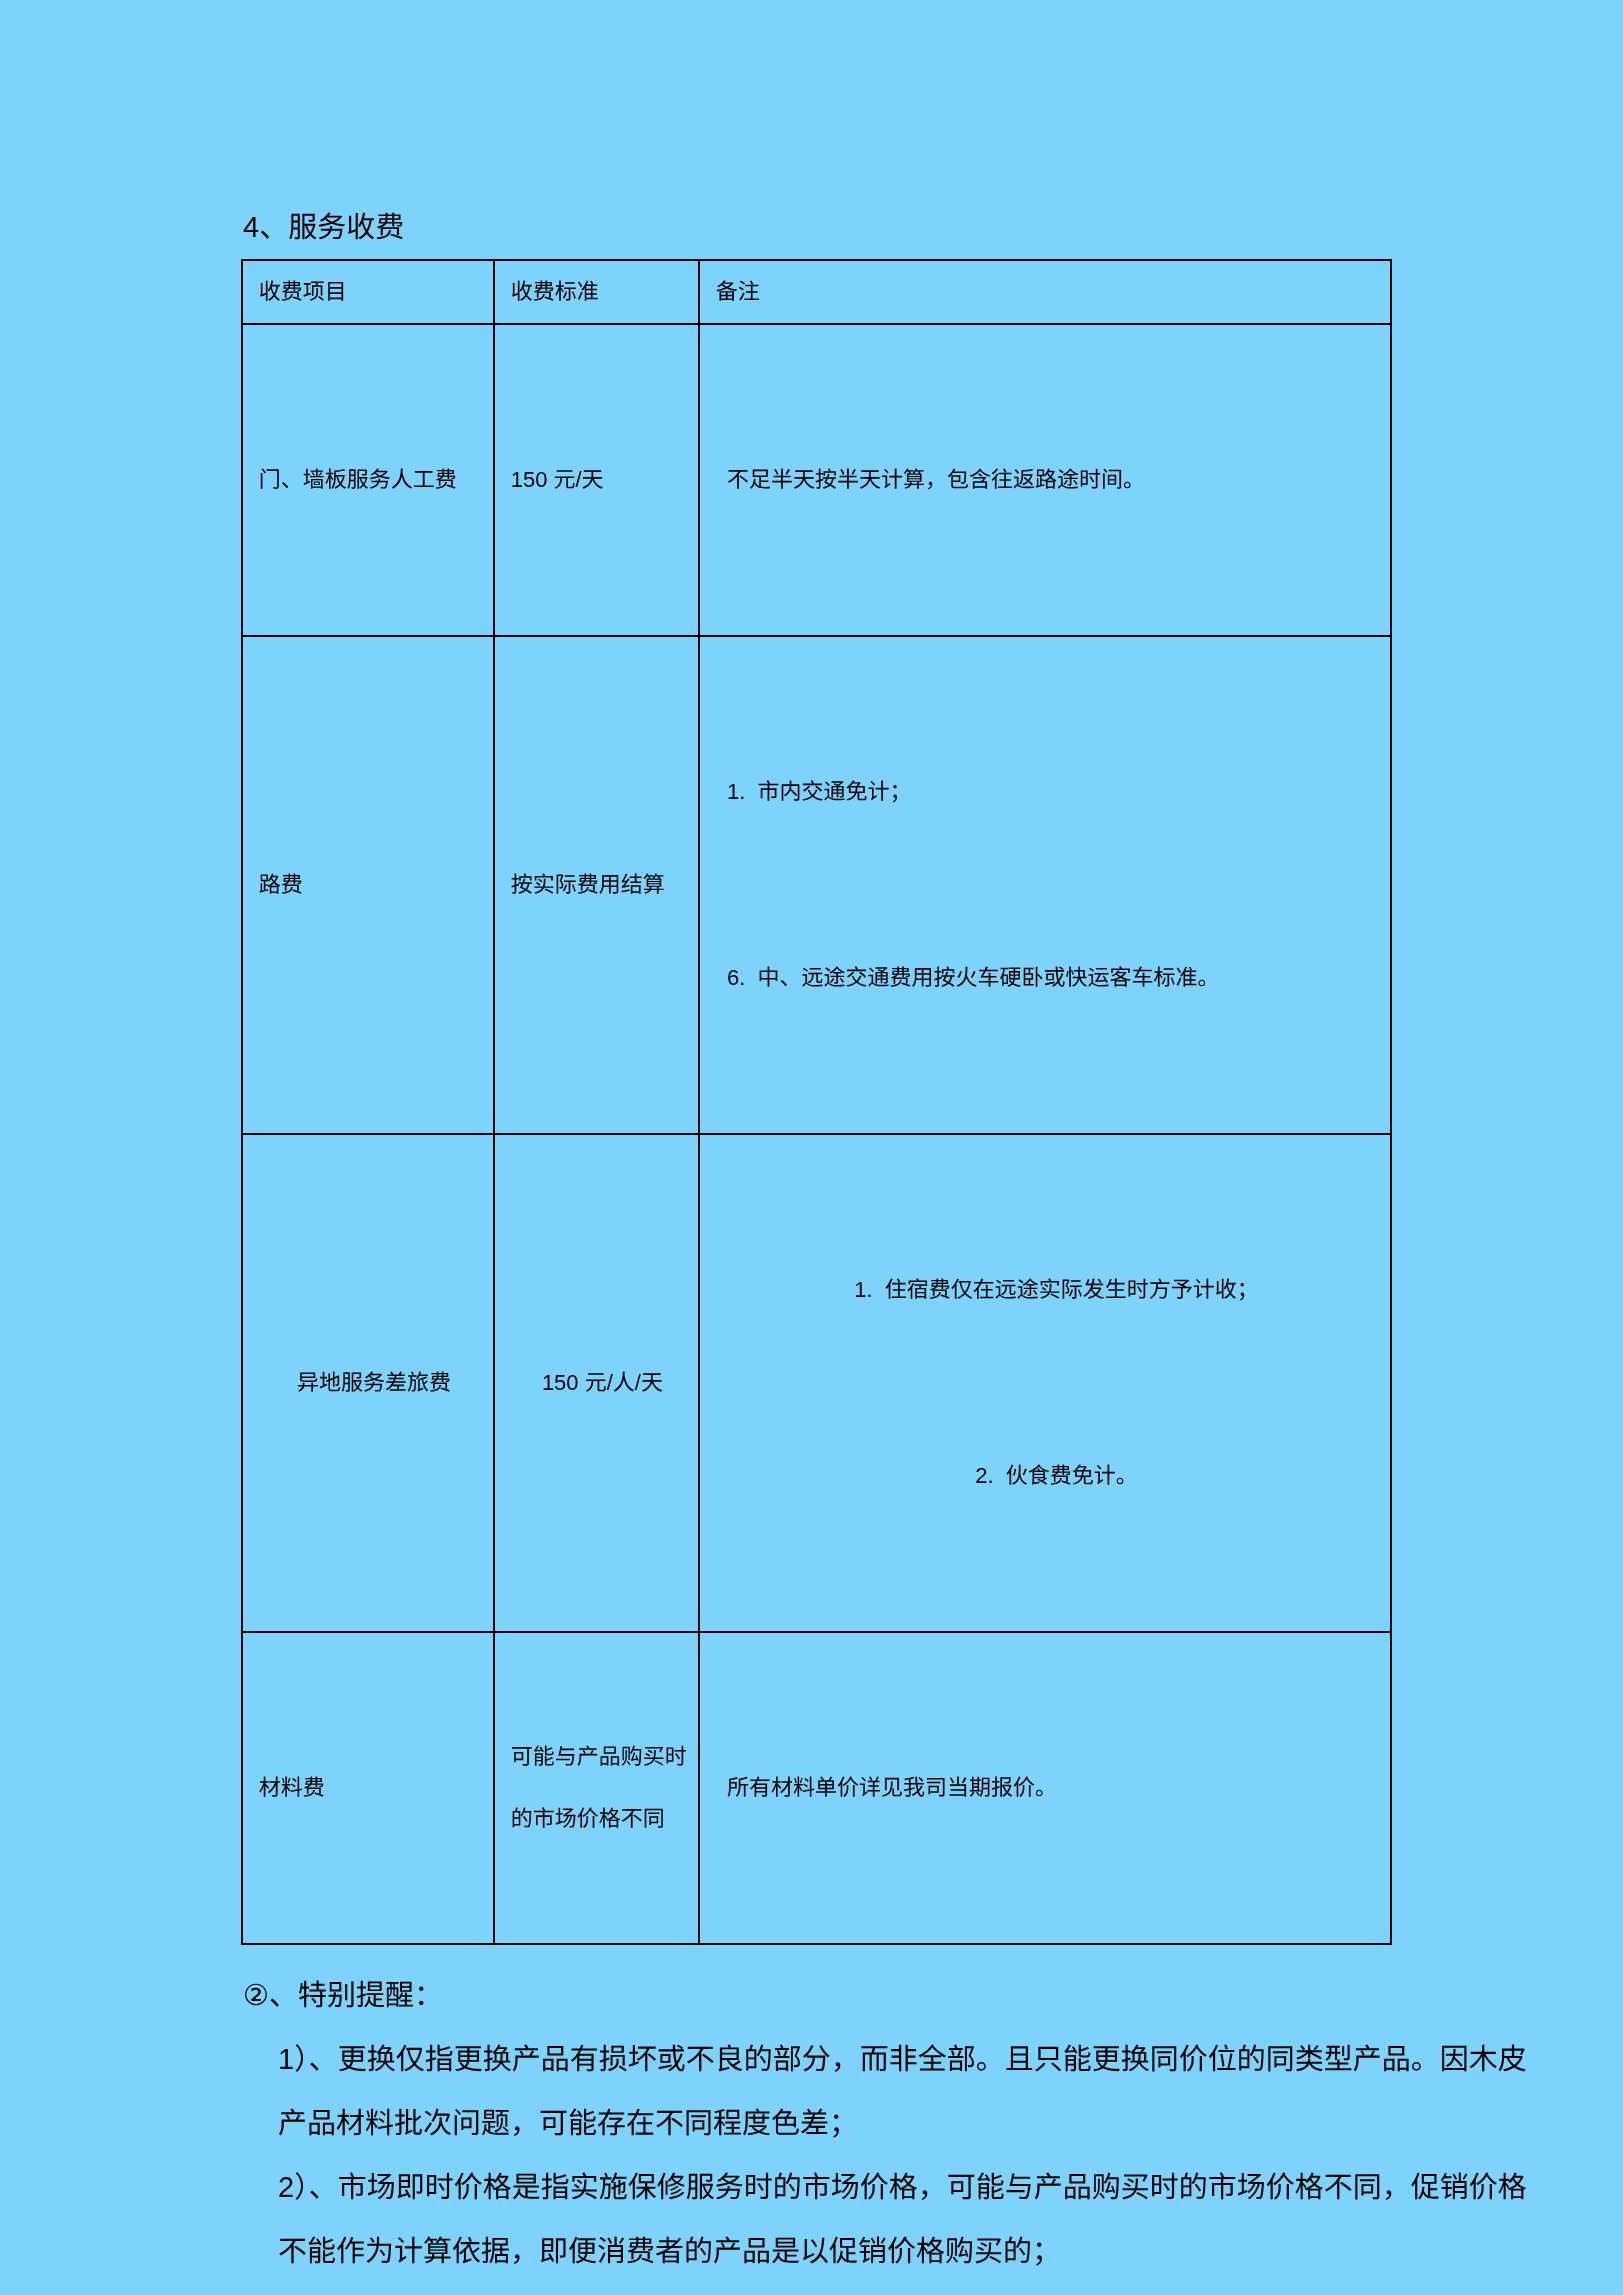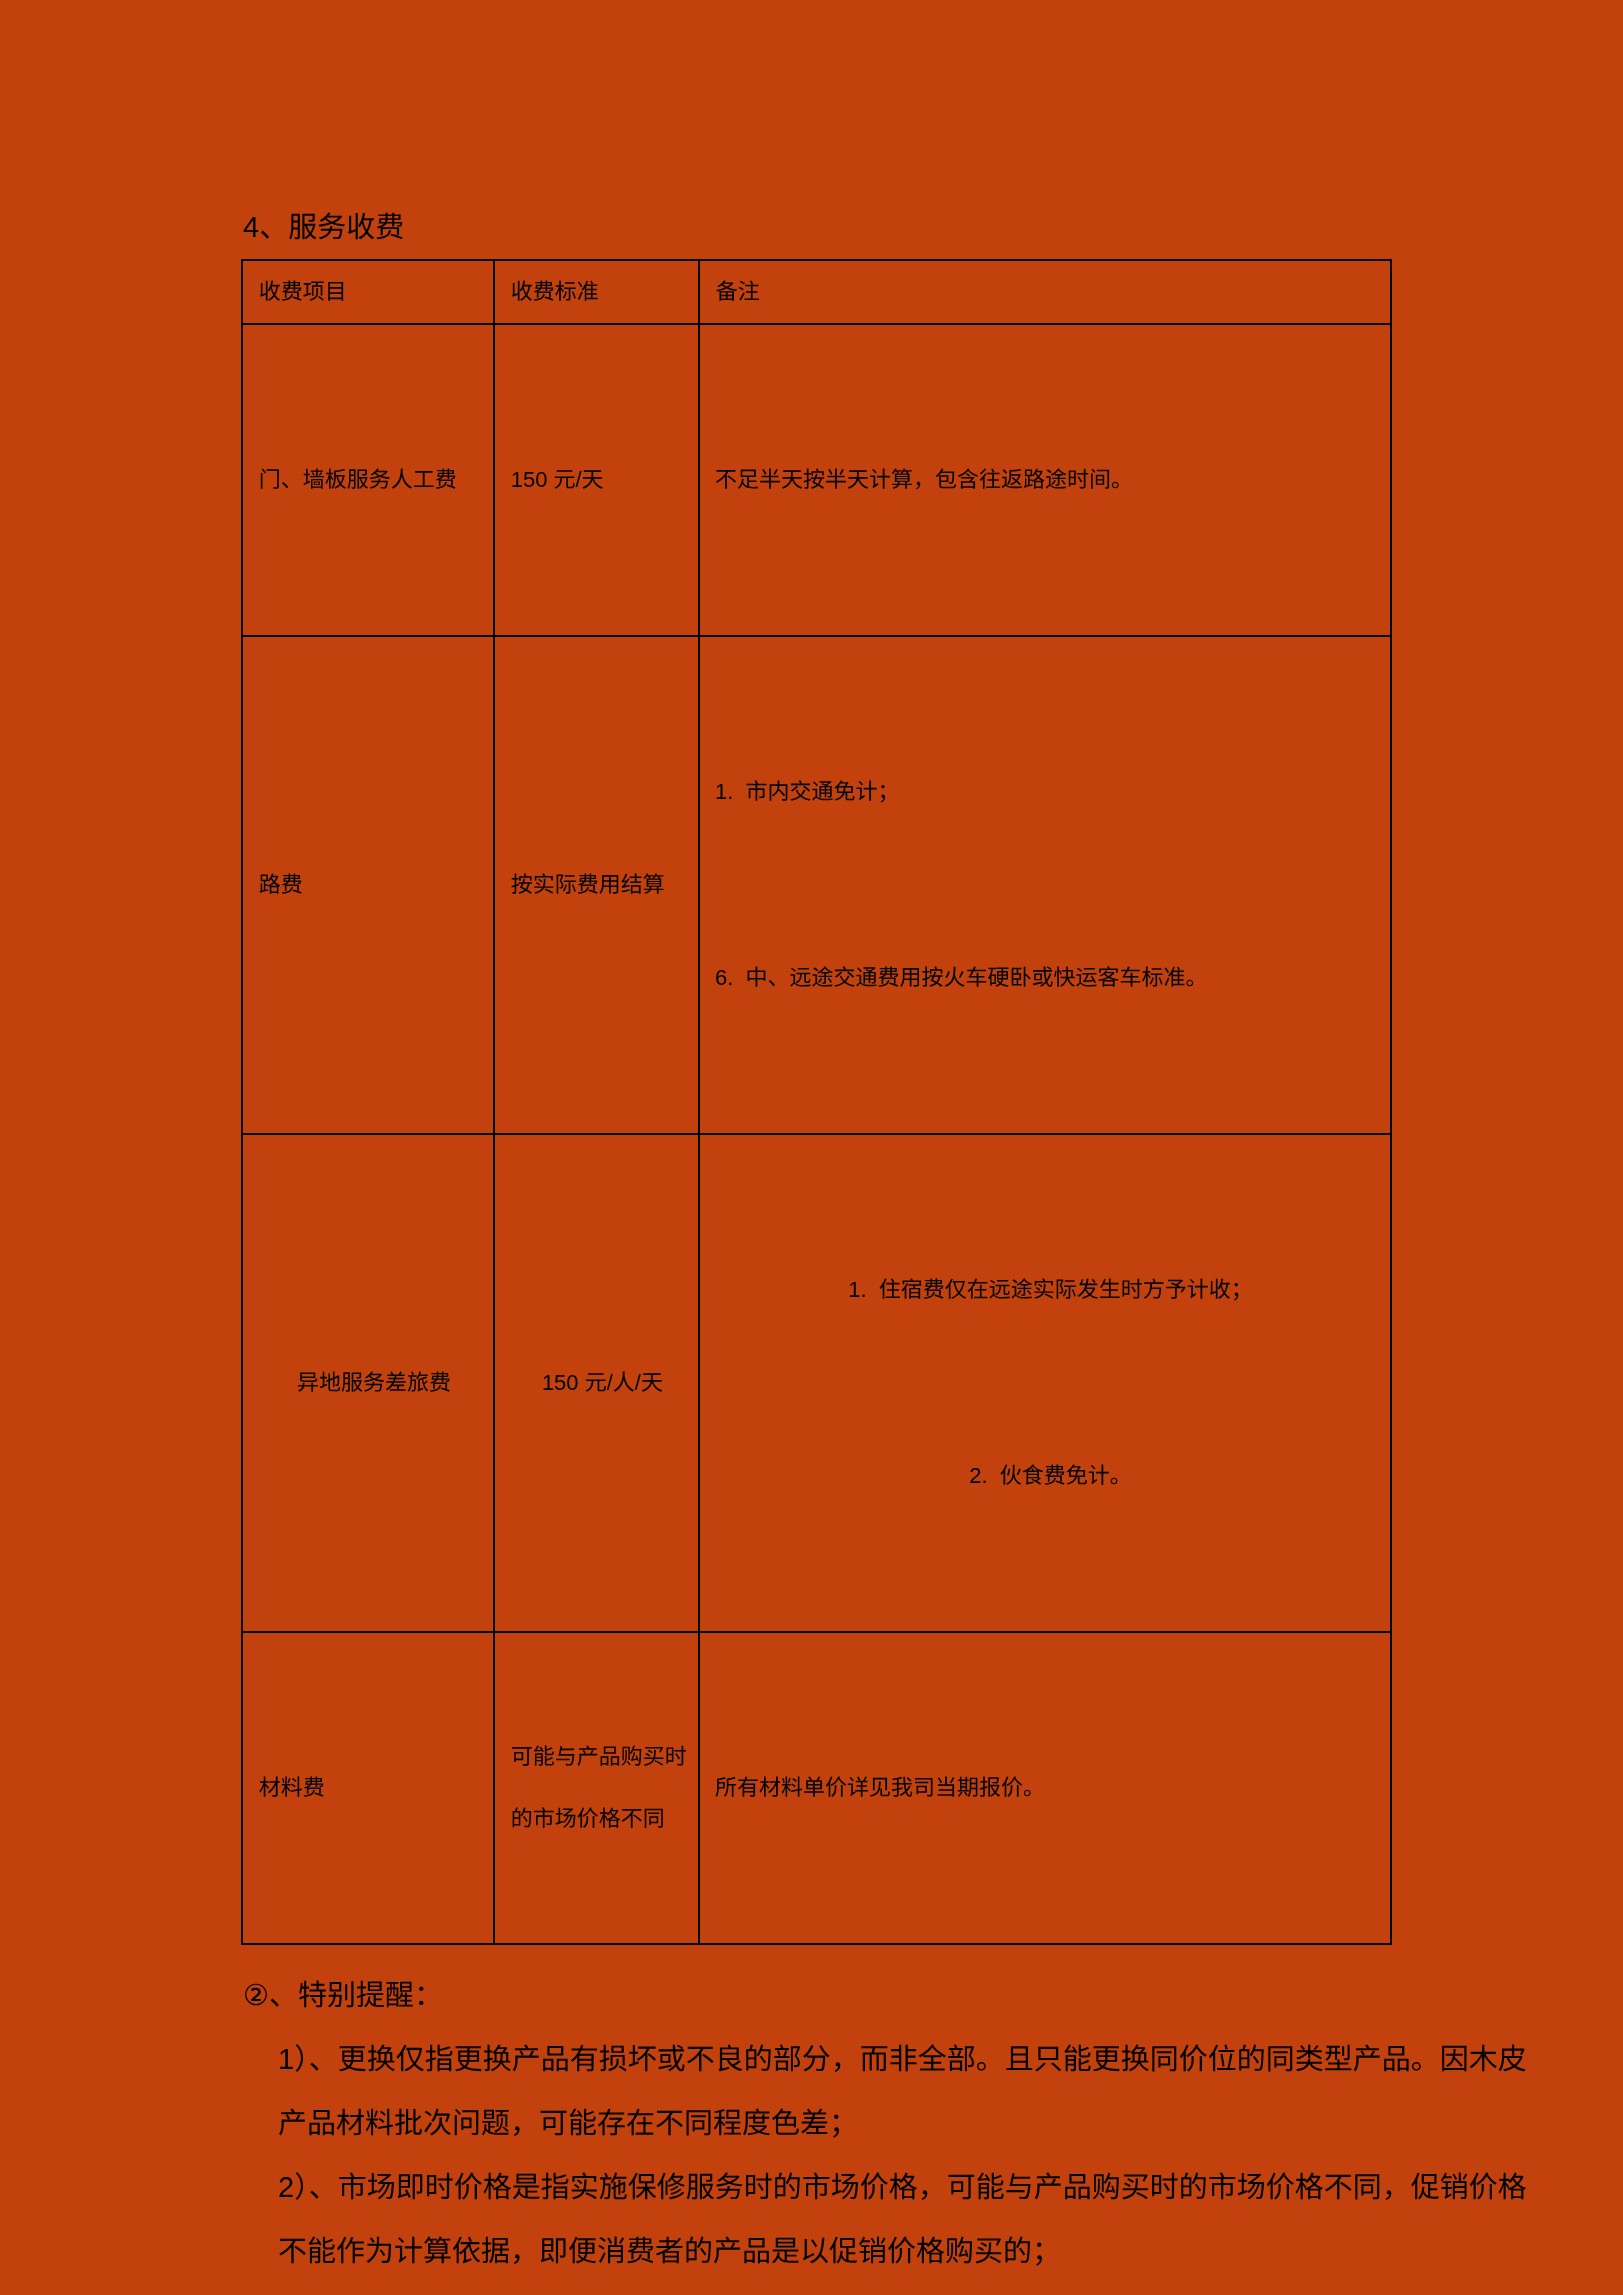--- a/index.html
+++ b/index.html
@@ -1,20 +1,20 @@
 <!DOCTYPE html>
 <html lang="zh-CN" style="font-size:10.5px"><head>
 <meta charset="utf-8">
 <style>
   html,body{margin:0;padding:0;background:#ffffff;}
   .page{
     position:relative;
     width:1623px;
     height:2295px;
-    background:#c2410c;
+    background:#7dd3fc;
     color:#000000;
     font-family:"Liberation Sans","DejaVu Sans",sans-serif;
     font-size:29px;
     overflow:hidden;
   }
   .title{
     margin:195px 0 0 243px;
     line-height:64px;
     white-space:pre-wrap;
   }
@@ -34,21 +34,21 @@
     border:2px solid #000;
     vertical-align:middle;
     text-align:left;
     font-weight:normal;
     font-size:22px;
     line-height:62px;
     padding:0 3.9px 0 15.7px;
     white-space:pre-wrap;
     overflow:hidden;
   }
-  .fee-table td.notes-cell{padding-left:15px;}
+  .fee-table td.notes-cell{padding-left:27px;}
   .fee-table tr.hd >*{height:62px;}
   .fee-table tr.r1 >*{height:124px;}
   .fee-table tr.r2 >*{height:118px;}
   .fee-table tr.r3 >*{height:118px;text-align:center;}
   .fee-table tr.r4 >*{height:196px;}
   .note{line-height:62px;white-space:pre-wrap;}
   .section-heading{
     margin:18.3px 0 0 243px;
     line-height:64px;
     white-space:nowrap;

